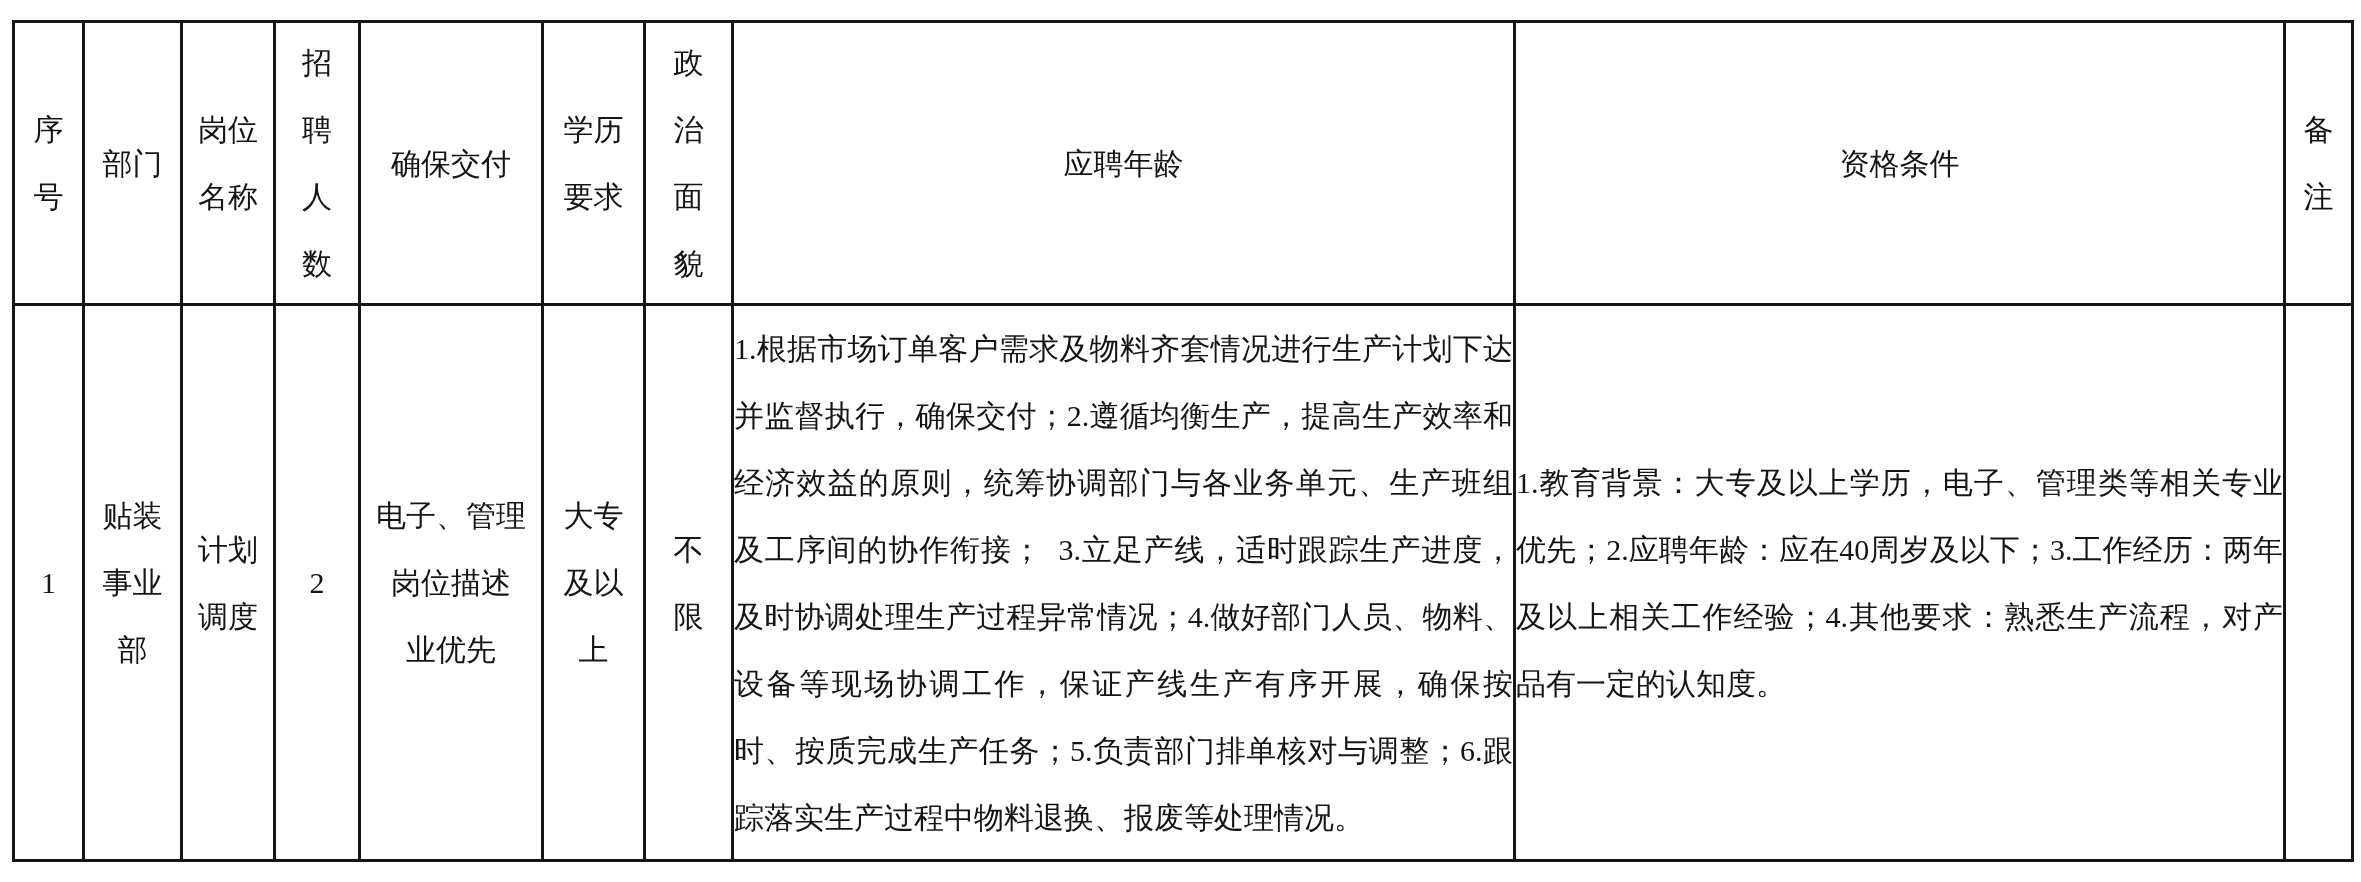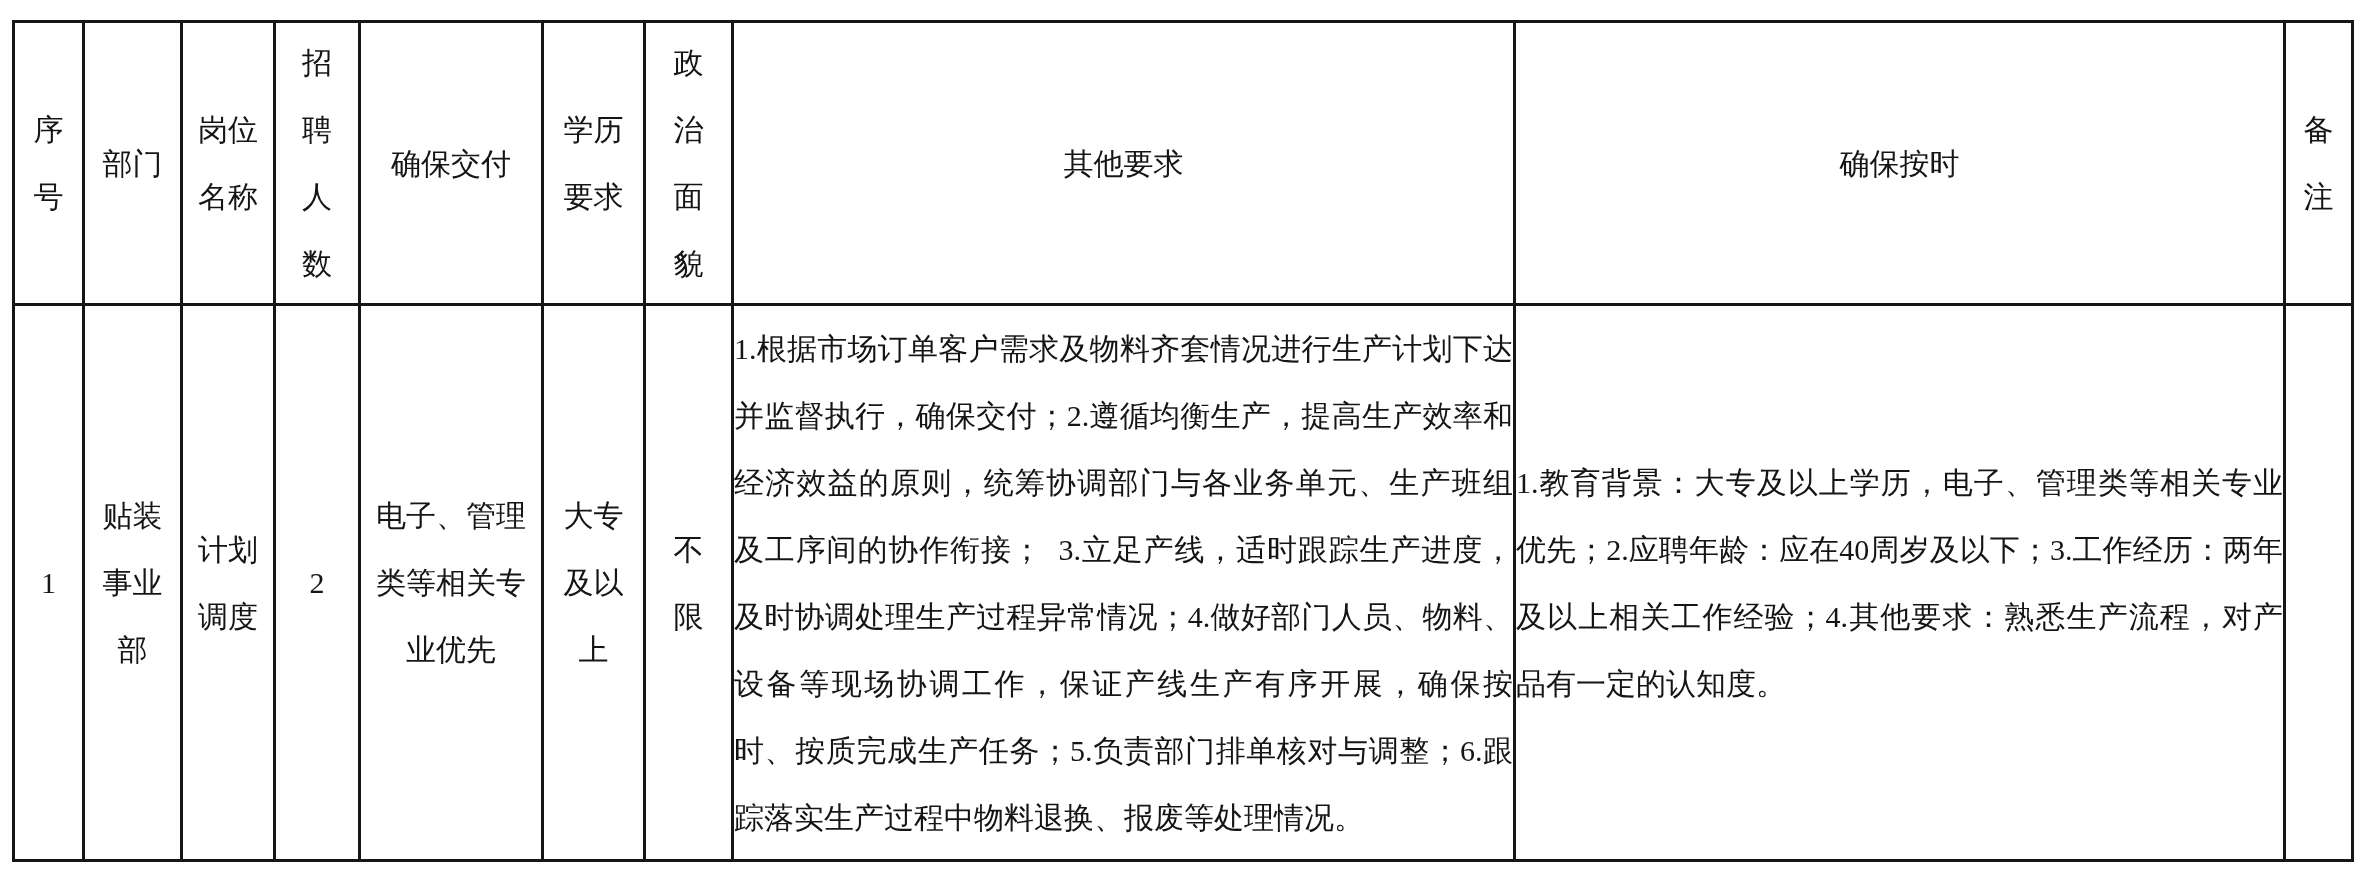--- a/index.html
+++ b/index.html
@@ -72,35 +72,35 @@
 聘
 人
 数</th>
         <th class="c">确保交付</th>
         <th class="c">学历
 要求</th>
         <th class="c">政
 治
 面
 貌</th>
-        <th class="c">其他要求</th>
-        <th class="c">确保按时</th>
+        <th class="c">应聘年龄</th>
+        <th class="c">资格条件</th>
         <th class="c">备
 注</th>
       </tr>
       <tr class="data-row">
         <td class="c">1</td>
         <td class="c">贴装
 事业
 部</td>
         <td class="c">计划
 调度</td>
         <td class="c">2</td>
         <td class="c">电子、管理
-类等相关专
+岗位描述
 业优先</td>
         <td class="c">大专
 及以
 上</td>
         <td class="c">不
 限</td>
         <td class="j">1.根据市场订单客户需求及物料齐套情况进行生产计划下达并监督执行，确保交付；2.遵循均衡生产，提高生产效率和经济效益的原则，统筹协调部门与各业务单元、生产班组及工序间的协作衔接；&nbsp;&nbsp;3.立足产线，适时跟踪生产进度，及时协调处理生产过程异常情况；4.做好部门人员、物料、设备等现场协调工作，保证产线生产有序开展，确保按时、按质完成生产任务；5.负责部门排单核对与调整；6.跟踪落实生产过程中物料退换、报废等处理情况。</td>
         <td class="j">1.教育背景：大专及以上学历，电子、管理类等相关专业优先；2.应聘年龄：应在40周岁及以下；3.工作经历：两年及以上相关工作经验；4.其他要求：熟悉生产流程，对产品有一定的认知度。</td>
         <td class="c"></td>
       </tr>

